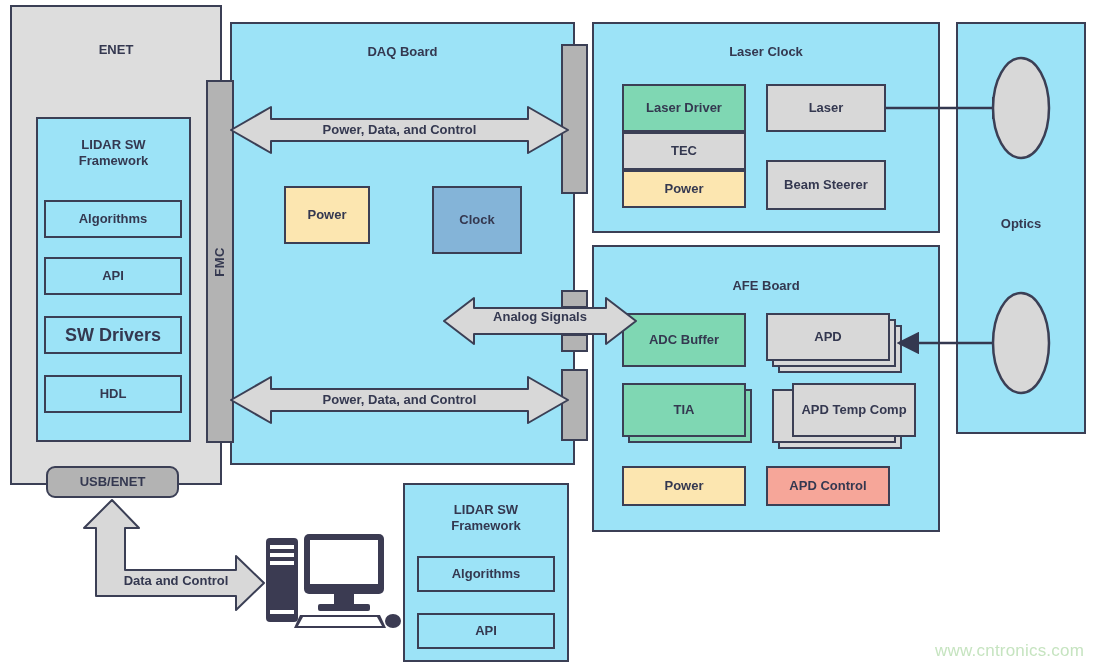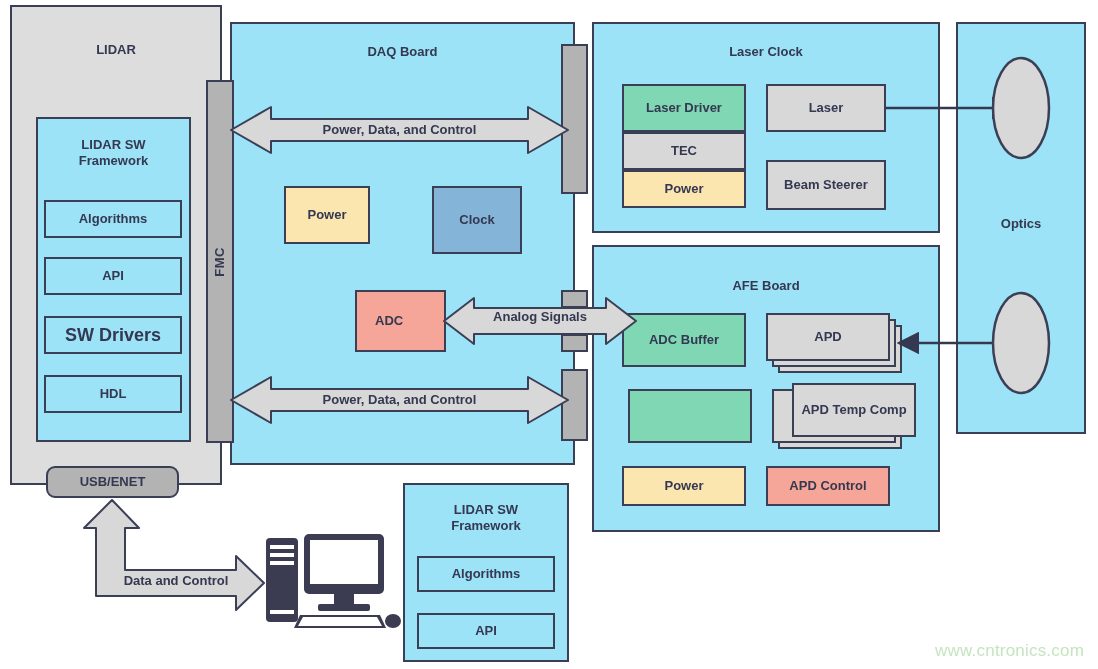--- a/index.html
+++ b/index.html
@@ -97,21 +97,21 @@
     text-align:center;
   }
 </style>
 </head>
 <body>
 
 <div id="stage">
 
   <div class="box fpga-shell" style="left:10px;top:5px;width:212px;height:480px;flex-direction:column;">
   </div>
-  <div class="label-only" style="left:10px;top:42px;width:212px;font-size:13px;">LIDAR</div>
+  <div class="label-only" style="left:10px;top:42px;width:212px;font-size:13px;">ENET</div>
 
   <div class="box cyan" style="left:36px;top:117px;width:155px;height:325px;"></div>
   <div class="label-only" style="left:36px;top:137px;width:155px;font-size:13px;">
     <span>LIDAR SW</span><br>
     <span>Framework</span>
   </div>
 
   <div class="box cyan" style="left:44px;top:200px;width:138px;height:38px;font-size:13px;">Algorithms</div>
   <div class="box cyan" style="left:44px;top:257px;width:138px;height:38px;font-size:13px;">API</div>
   <div class="box cyan" style="left:44px;top:316px;width:138px;height:38px;font-size:18px;">SW Drivers</div>
@@ -122,21 +122,20 @@
   <div class="box board" style="left:230px;top:22px;width:345px;height:443px;"></div>
   <div class="label-only" style="left:230px;top:44px;width:345px;font-size:13px;">DAQ Board</div>
 
   <div class="box darkgray" style="left:206px;top:80px;width:28px;height:363px;">
     <span class="vert-text">FMC</span>
   </div>
 
   <div class="box yellow" style="left:284px;top:186px;width:86px;height:58px;font-size:13px;">Power</div>
   <div class="box blueclk" style="left:432px;top:186px;width:90px;height:68px;font-size:13px;">Clock</div>
 
-  <div class="box red" style="left:355px;top:290px;width:91px;height:62px;font-size:13px;justify-content:flex-start;padding-left:18px;">ADC</div>
 
   <div class="box darkgray" style="left:561px;top:44px;width:27px;height:150px;"></div>
   <div class="box darkgray" style="left:561px;top:290px;width:27px;height:18px;"></div>
   <div class="box darkgray" style="left:561px;top:334px;width:27px;height:18px;"></div>
   <div class="box darkgray" style="left:561px;top:369px;width:27px;height:72px;"></div>
 
   <div class="box board" style="left:592px;top:22px;width:348px;height:211px;"></div>
   <div class="label-only" style="left:592px;top:44px;width:348px;font-size:13px;">Laser Clock</div>
 
   <div class="box green" style="left:622px;top:84px;width:124px;height:48px;font-size:13px;">Laser Driver</div>
@@ -145,20 +144,21 @@
 
   <div class="box gray" style="left:766px;top:84px;width:120px;height:48px;font-size:13px;">Laser</div>
   <div class="box gray" style="left:766px;top:160px;width:120px;height:50px;font-size:13px;">Beam Steerer</div>
 
   <div class="box board" style="left:592px;top:245px;width:348px;height:287px;"></div>
   <div class="label-only" style="left:592px;top:278px;width:348px;font-size:13px;">AFE Board</div>
 
   <div class="box green" style="left:622px;top:313px;width:124px;height:54px;font-size:13px;">ADC Buffer</div>
 
   <div class="stack-sh g" style="left:628px;top:389px;width:124px;height:54px;"></div>
+  <div class="box green" style="left:622px;top:383px;width:124px;height:54px;font-size:13px;">TIA</div>
 
   <div class="box yellow" style="left:622px;top:466px;width:124px;height:40px;font-size:13px;">Power</div>
 
   <div class="stack-sh" style="left:778px;top:325px;width:124px;height:48px;"></div>
   <div class="stack-sh" style="left:772px;top:319px;width:124px;height:48px;"></div>
   <div class="box gray" style="left:766px;top:313px;width:124px;height:48px;font-size:13px;">APD</div>
 
   <div class="stack-sh" style="left:778px;top:395px;width:124px;height:54px;"></div>
   <div class="stack-sh" style="left:772px;top:389px;width:124px;height:54px;"></div>
   <div class="box gray" style="left:792px;top:383px;width:124px;height:54px;font-size:13px;line-height:1.25;">APD Temp Comp</div>

